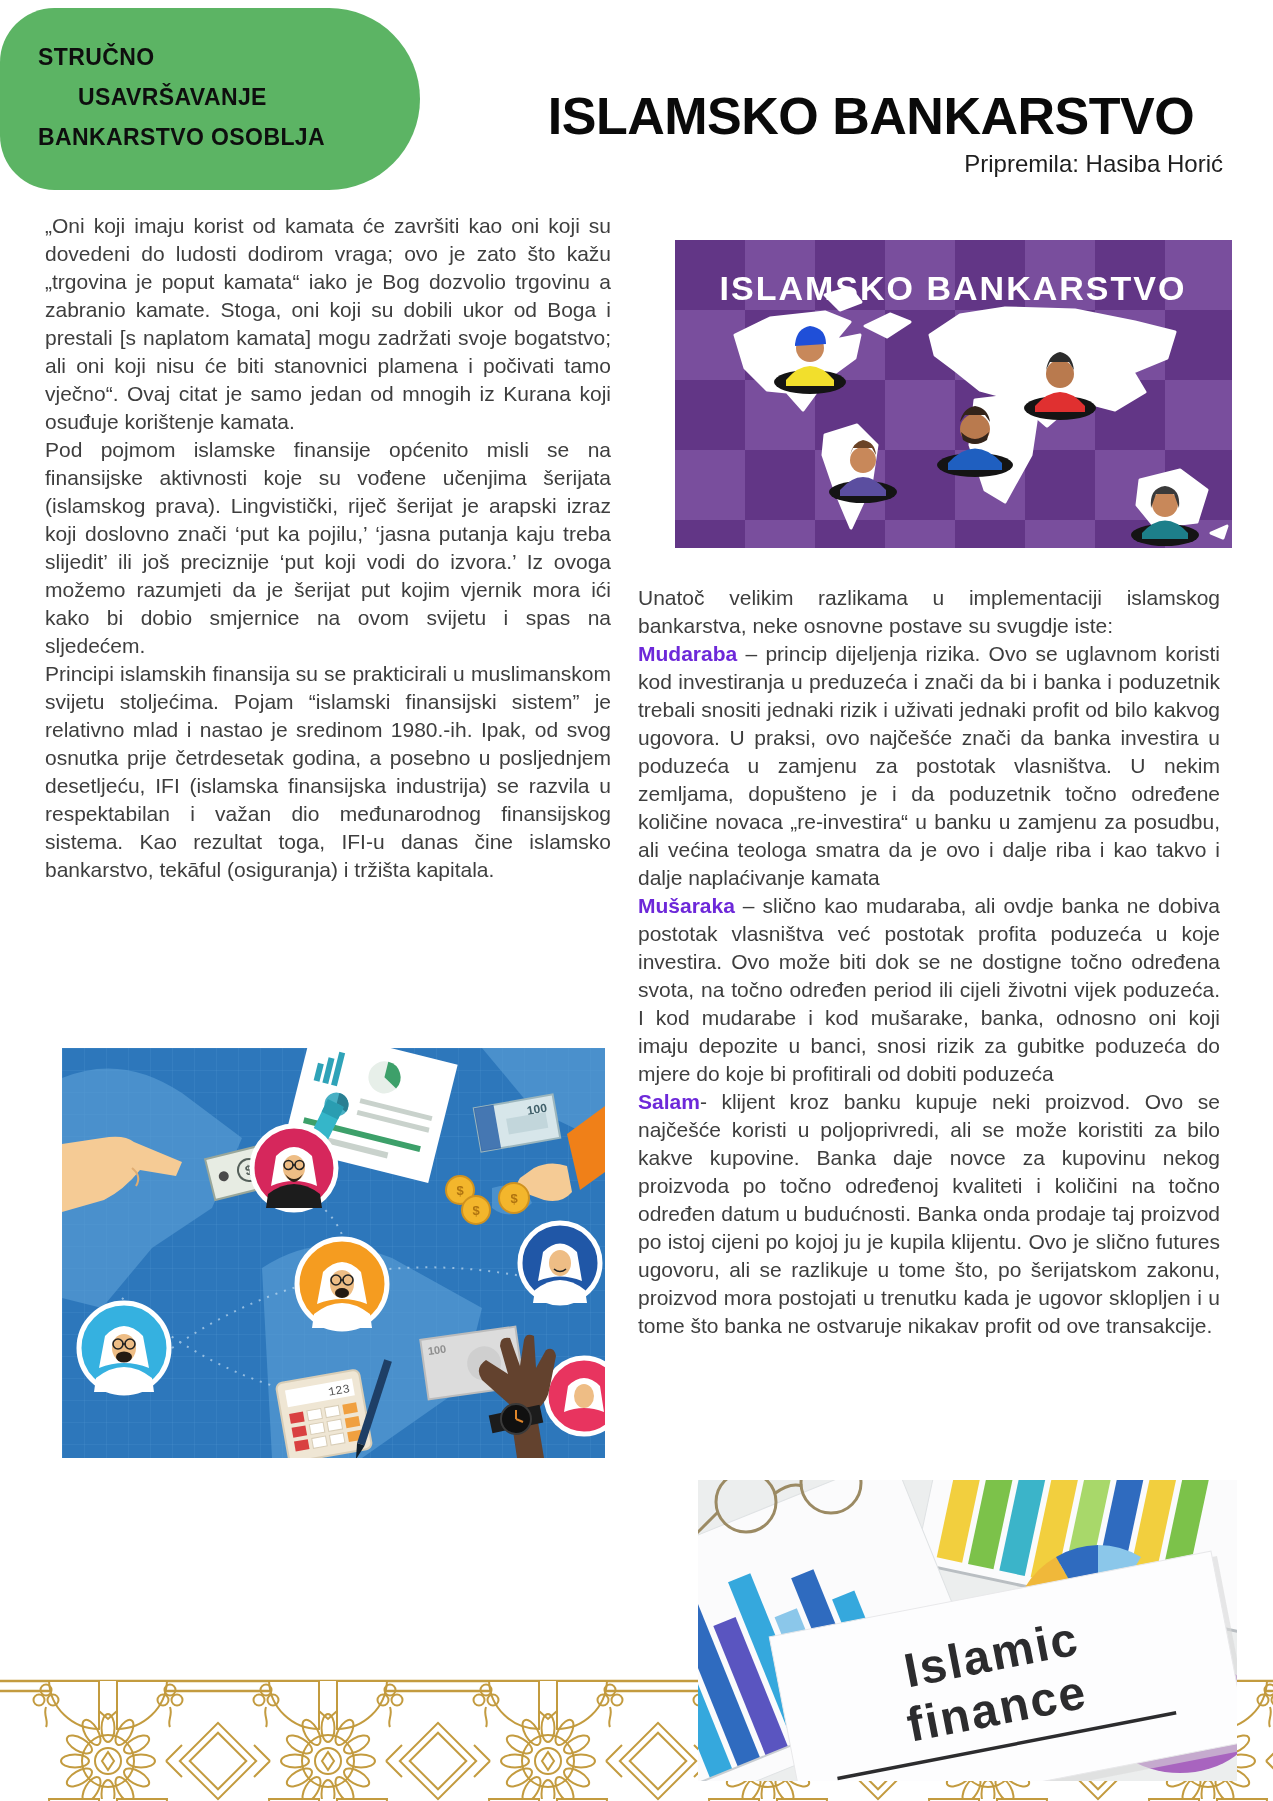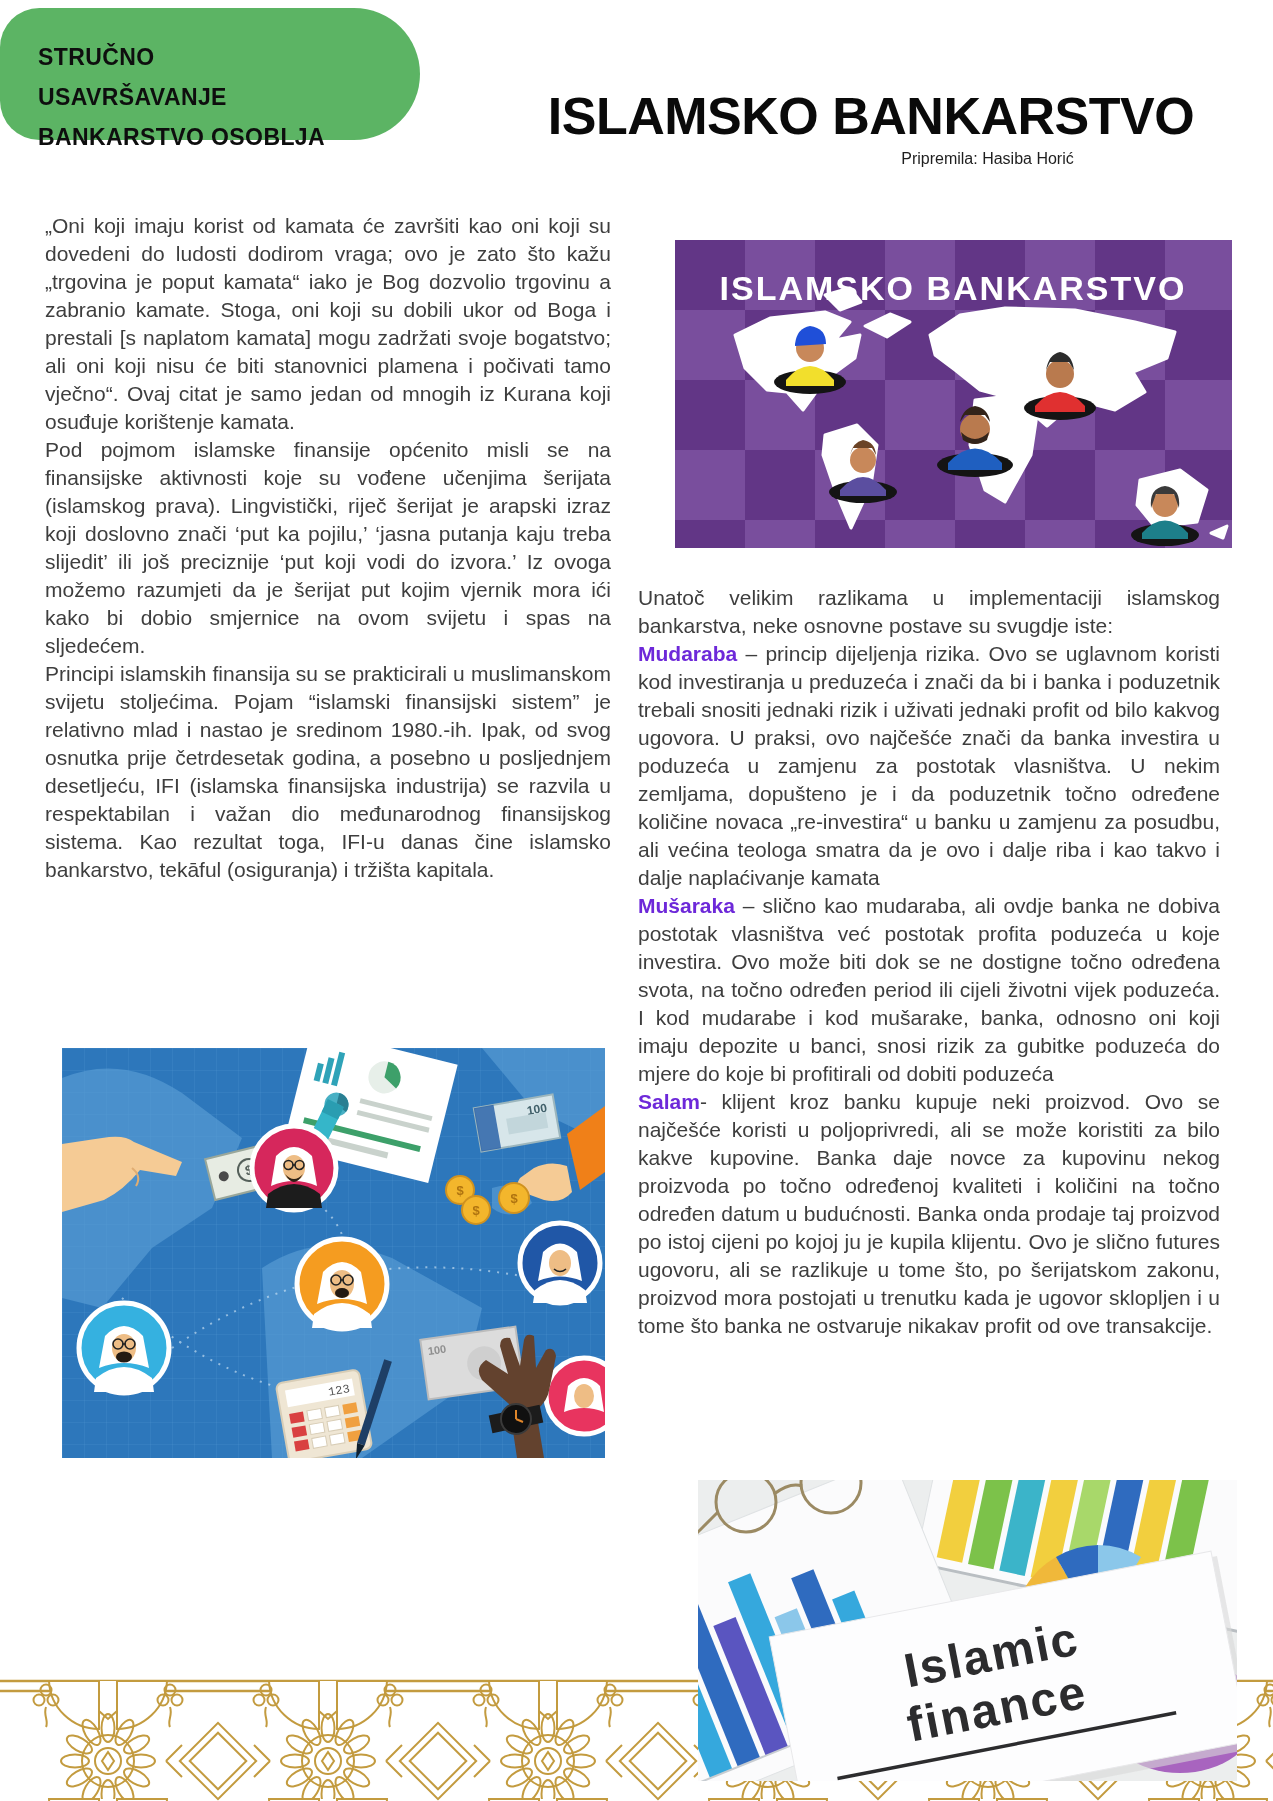--- a/index.html
+++ b/index.html
@@ -1,26 +1,26 @@
 <!DOCTYPE html>
 <html><head>
 <meta charset="utf-8">
 <style>
   html,body{margin:0;padding:0;background:#ffffff;}
   .page{position:relative;width:1273px;height:1801px;background:#ffffff;overflow:hidden;
         font-family:"Liberation Sans",sans-serif;}
-  .badge{position:absolute;left:0;top:8px;width:420px;height:132px;background:#5cb464;
+  .badge{position:absolute;left:0;top:8px;width:420px;height:182px;background:#5cb464;
          border-radius:55px 92px 92px 55px;}
   .badge-line{position:absolute;left:38px;font-size:23px;font-weight:700;color:#0e0e0e;
               letter-spacing:.4px;white-space:nowrap;}
-  .bl1{top:36px;} .bl2{top:76px;} .bl3{top:116px;}
+  .bl1{top:36px;} .bl2{top:76px;margin-left:40px;} .bl3{top:116px;}
   .page-title{position:absolute;left:471px;top:86px;width:800px;text-align:center;
               font-size:52px;font-weight:700;color:#0a0a0a;letter-spacing:-.5px;white-space:nowrap;}
-  .byline{position:absolute;left:724px;top:150px;width:527px;text-align:center;
-          font-size:16px;color:#1e1e1e;}
+  .byline{position:absolute;left:696px;top:150px;width:527px;text-align:right;
+          font-size:24px;color:#1e1e1e;}
   .col{position:absolute;text-align:justify;font-size:21px;line-height:28px;color:#3e3e3e;}
   .col p{margin:0;}
   .col b{color:#6d28d9;font-weight:700;}
   .col-left{left:45px;top:212px;width:566px;}
   .col-right{left:638px;top:584px;width:582px;}
   .img-abs{position:absolute;display:block;}
   .banner-svg{left:675px;top:240px;}
   .illu-svg{left:62px;top:1048px;}
   .photo-svg{left:698px;top:1480px;z-index:3;}
   .orn-svg{left:0;top:1661px;z-index:1;}

